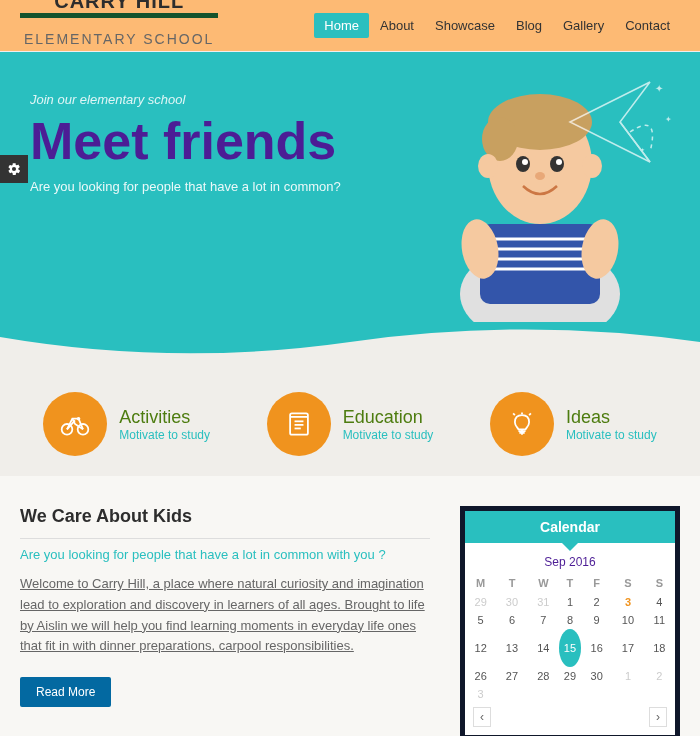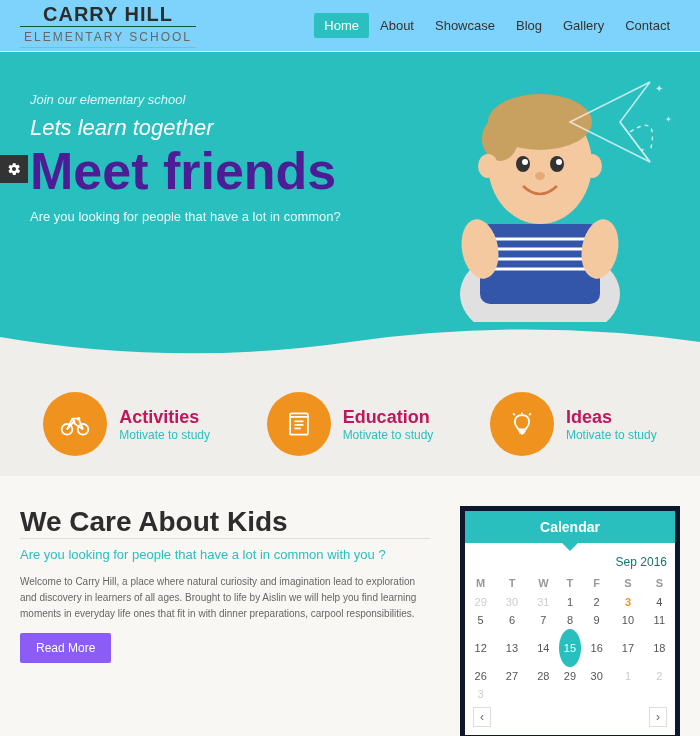--- a/index.html
+++ b/index.html
@@ -1,47 +1,47 @@
 <!DOCTYPE html>
 <html><head>
   <meta charset="utf-8">
   <style>
     * { margin: 0; padding: 0; box-sizing: border-box; }
     body { font-family: 'Arial', sans-serif; width: 700px; overflow-x: hidden; background: #f5f5f5; }
 
     
     .header {
-      background: #7dd3fc;
+      background: #fdba74;
       display: flex;
       align-items: center;
       padding: 8px 20px;
       border-bottom: 1px solid #eee;
       height: 52px;
     }
     .logo-area {
       display: flex;
       flex-direction: column;
       align-items: center;
       margin-right: auto;
     }
     .logo-title {
       font-size: 20px;
       font-weight: 900;
       color: #2d2d2d;
       letter-spacing: 1px;
       text-transform: uppercase;
     }
     .logo-sub {
-      font-size: 12px;
+      font-size: 14px;
       color: #666;
       letter-spacing: 2px;
       text-transform: uppercase;
-      border-top: 1px solid #14532d;
+      border-top: 5px solid #14532d;
       border-bottom: 1px solid #aaa;
-      padding: 3px 4px;
+      padding: 13px 4px;
     }
     .nav {
       display: flex;
       align-items: center;
       gap: 1px;
     }
     .nav a {
       text-decoration: none;
       font-size: 13px;
       color: #333;
@@ -137,59 +137,60 @@
     }
     .feature-icon svg {
       width: 32px;
       height: 32px;
       fill: none;
       stroke: #fff;
       stroke-width: 2;
     }
     .feature-text h3 {
       font-size: 18px;
-      font-weight: 700;
-      color: #be185d;
+      font-weight: 400;
+      color: #4d7c0f;
     }
     .feature-text p {
       font-size: 12px;
       color: #29bfbf;
     }
 
     
     .content-section {
       background: #f8f7f4;
       padding: 30px 20px;
       display: flex;
       gap: 30px;
     }
     .content-left {
       flex: 1;
     }
     .content-left h2 {
-      font-size: 28px;
+      font-size: 18px;
       font-weight: 700;
       color: #2d2d2d;
       margin-bottom: 8px;
       border-bottom: 1px solid #ddd;
-      padding-bottom: 0;
+      padding-bottom: 11px;
     }
     .content-question {
       font-size: 13px;
       color: #29bfbf;
       margin-bottom: 12px;
     }
     .content-body {
-      font-size: 10px;
+      font-size: 13px;
       color: #666;
       line-height: 1.6;
-      margin-bottom: 11px;
+      margin-bottom: 20px;
+      text-decoration: underline;
     }
     .read-more-btn {
-      background: #8b5cf6;
+      background: #0369a1;
       color: #fff;
       border: none;
       padding: 8px 16px;
       font-size: 12px;
       cursor: pointer;
       border-radius: 2px;
     }
     .content-right {
       width: 220px;
       flex-shrink: 0;
@@ -213,24 +214,24 @@
       bottom: -8px;
       left: 50%;
       transform: translateX(-50%);
       width: 0;
       height: 0;
       border-left: 8px solid transparent;
       border-right: 8px solid transparent;
       border-top: 8px solid #29bfbf;
     }
     .calendar-month {
-      text-align: right;
+      text-align: center;
       padding: 12px 8px 4px;
       font-size: 12px;
-      color: #0f766e;
+      color: #4c1d95;
     }
     .calendar-table {
       width: 100%;
       border-collapse: collapse;
       font-size: 11px;
     }
     .calendar-table th {
       padding: 4px 2px;
       text-align: center;
       color: #999;
@@ -308,21 +309,20 @@
     <a href="#">Showcase</a>
     <a href="#">Blog</a>
     <a href="#">Gallery</a>
     <a href="#">Contact</a>
   </nav>
 </header>
 
 <section class="hero">
   <div class="hero-content">
     <div class="hero-join">Join our elementary school</div>
-    <div class="hero-sub">Lets learn together</div>
     <div class="hero-title">Meet friends</div>
     <div class="hero-desc">Are you looking for people that have a lot in common?</div>
   </div>
 
   <div class="doodle-area">
     <svg width="120" height="100" viewBox="0 0 120 100" fill="none" stroke="white" stroke-width="1.5" opacity="0.7">
 
       <polygon points="10,50 90,10 60,50 90,90" stroke="white" fill="none"></polygon>
       <line x1="60" y1="50" x2="90" y2="90"></line>
 

